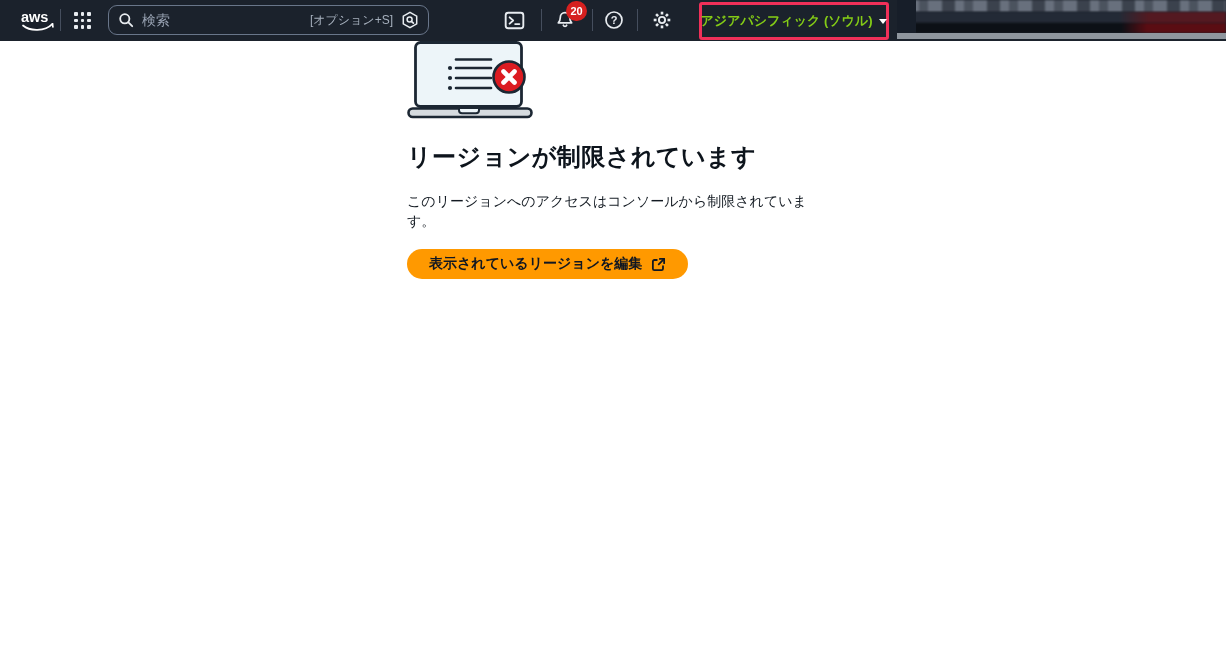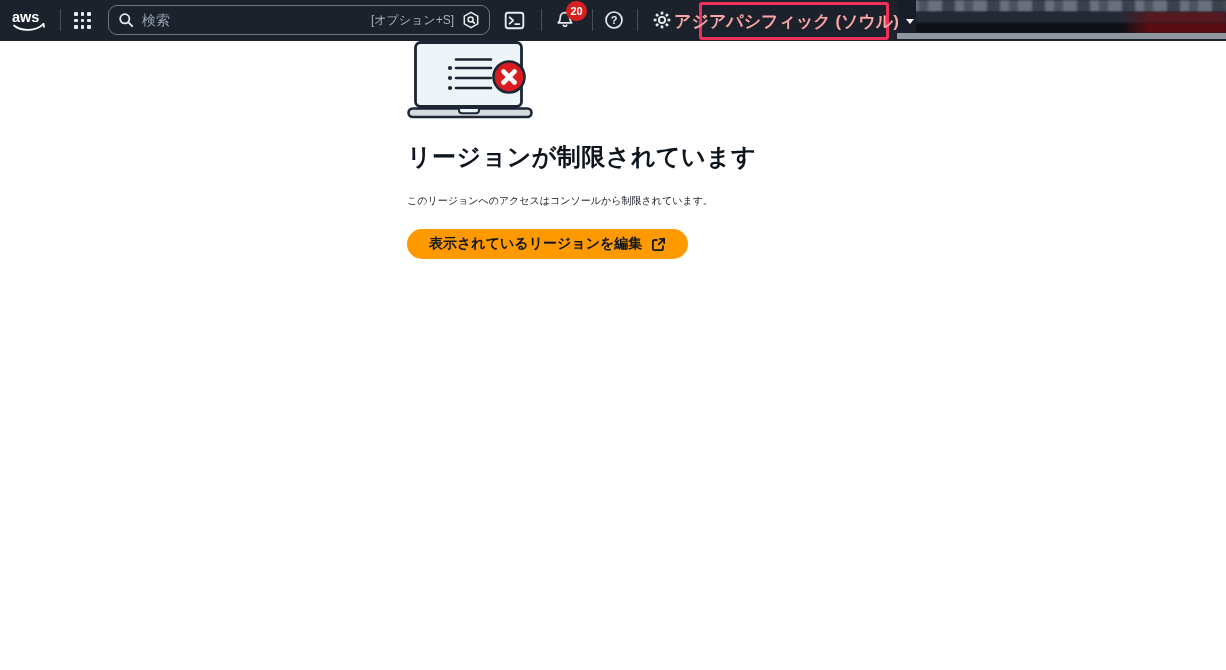--- a/index.html
+++ b/index.html
@@ -20,31 +20,31 @@
   .topbar .vdiv {
     position: absolute; top: 9px; width: 1px; height: 22px;
     background: #454e5d;
   }
   .iconbtn {
     position: absolute; display: flex; align-items: center; justify-content: center;
     width: 24px; height: 24px; cursor: pointer; background: transparent; border: none;
   }
   .iconbtn svg { display: block; }
 
-  .aws-logo { position: absolute; left: 10px; top: 8px; width: 38px; height: 25px; text-align: right; }
+  .aws-logo { position: absolute; left: 19px; top: 8px; width: 38px; height: 25px; text-align: right; }
 
   .grid-icon {
     position: absolute; left: 74px; top: 12px;
     display: grid; grid-template-columns: repeat(3, 3.5px); grid-template-rows: repeat(3, 3.5px);
     gap: 3px;
   }
   .grid-icon i { background: #e8ecf0; border-radius: 1px; }
 
   .searchbox {
-    position: absolute; left: 108px; top: 5px; width: 382px; height: 30px;
+    position: absolute; left: 108px; top: 5px; width: 321px; height: 30px;
     border: 1.5px solid #69768a; border-radius: 9px;
     display: flex; align-items: center; padding: 0 9px; gap: 8px;
     background: #1b222c;
   }
   .searchbox input {
     flex: 1; min-width: 0; background: transparent; border: none; outline: none;
     color: #e8ecf0; font-size: 14px; font-family: inherit;
   }
   .searchbox input::placeholder { color: #97a1b1; }
   .search-shortcut { color: #a6b0bd; font-size: 12px; white-space: nowrap; }
@@ -57,21 +57,21 @@
     display: flex; align-items: center; justify-content: center;
     z-index: 3;
   }
 
   .region-btn {
     position: absolute; left: 699px; top: 2px; width: 190px; height: 38px;
     border: 3px solid #f03059; border-radius: 3px;
     display: flex; align-items: center; justify-content: center; gap: 7px;
     background: transparent; cursor: pointer; z-index: 2;
   }
-  .region-btn .lbl { color: #fca5a5; font-size: 17px; font-weight: 700; white-space: nowrap; }
+  .region-btn .lbl { color: #84cc16; font-size: 13px; font-weight: 700; white-space: nowrap; }
   .caret-down {
     width: 0; height: 0;
     border-left: 4.5px solid transparent; border-right: 4.5px solid transparent;
     border-top: 5.5px solid #ffffff;
   }
 
   
   .bfrag { position: absolute; left: 897px; top: 0; width: 329px; height: 40px; overflow: hidden; }
   .bfrag > div { position: absolute; left: 0; right: 0; }
   .bf-r1 {
@@ -97,21 +97,21 @@
   
   .content { position: relative; width: 412px; margin: 0 auto; }
   .illustration { display: block; width: 126px; height: 78px; }
   .content h1 {
     margin-top: 23px;
     font-size: 24px; line-height: 30px; font-weight: 700;
     color: #0d141c; letter-spacing: .5px;
   }
   .content p {
     margin-top: 19px;
-    font-size: 10px; line-height: 20px; color: #131a22;
+    font-size: 14px; line-height: 20px; color: #131a22;
   }
   .primary-btn {
     margin-top: 18px;
     display: inline-flex; align-items: center; gap: 9px;
     height: 30px; padding: 0 22px;
     background: #ff9900; border: none; border-radius: 20px;
     font-family: inherit; font-size: 14px; font-weight: 700; color: #101722;
     cursor: pointer;
   }
   .primary-btn svg { display: block; }

